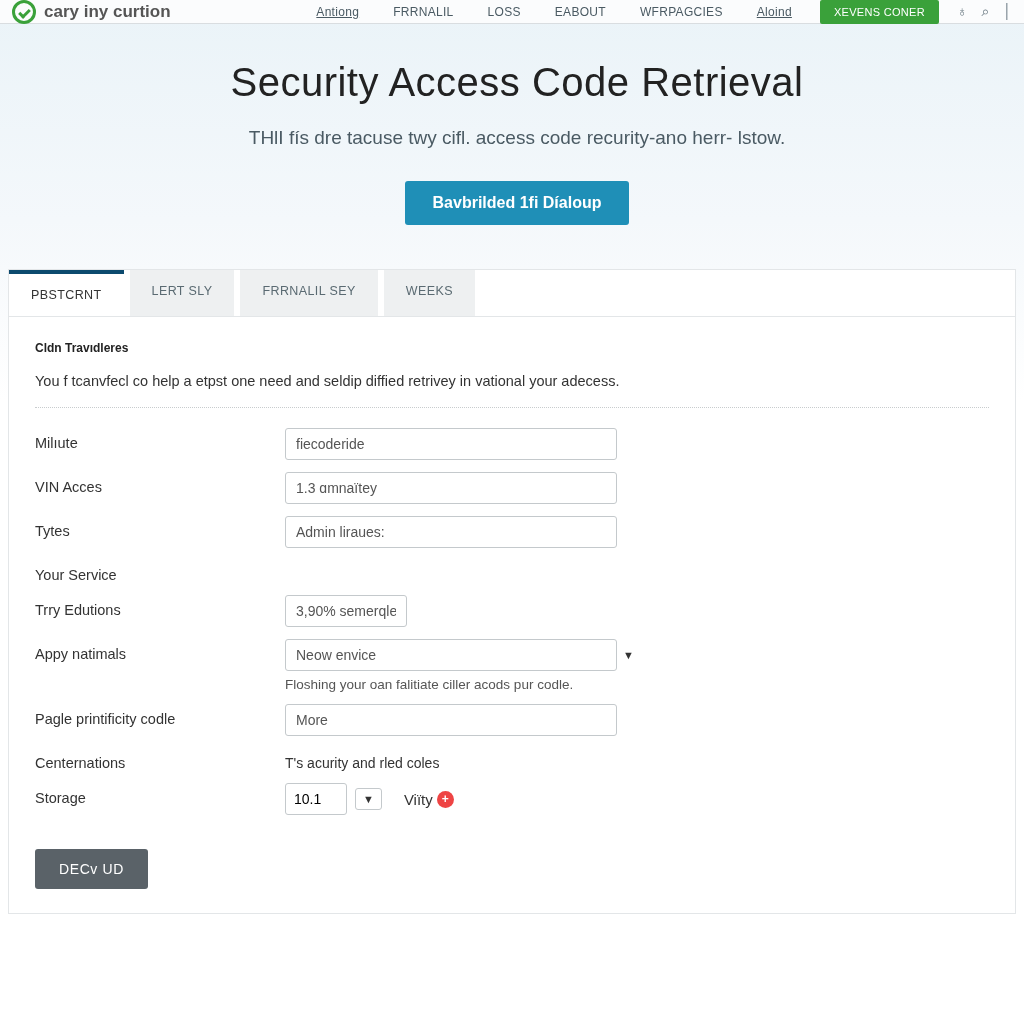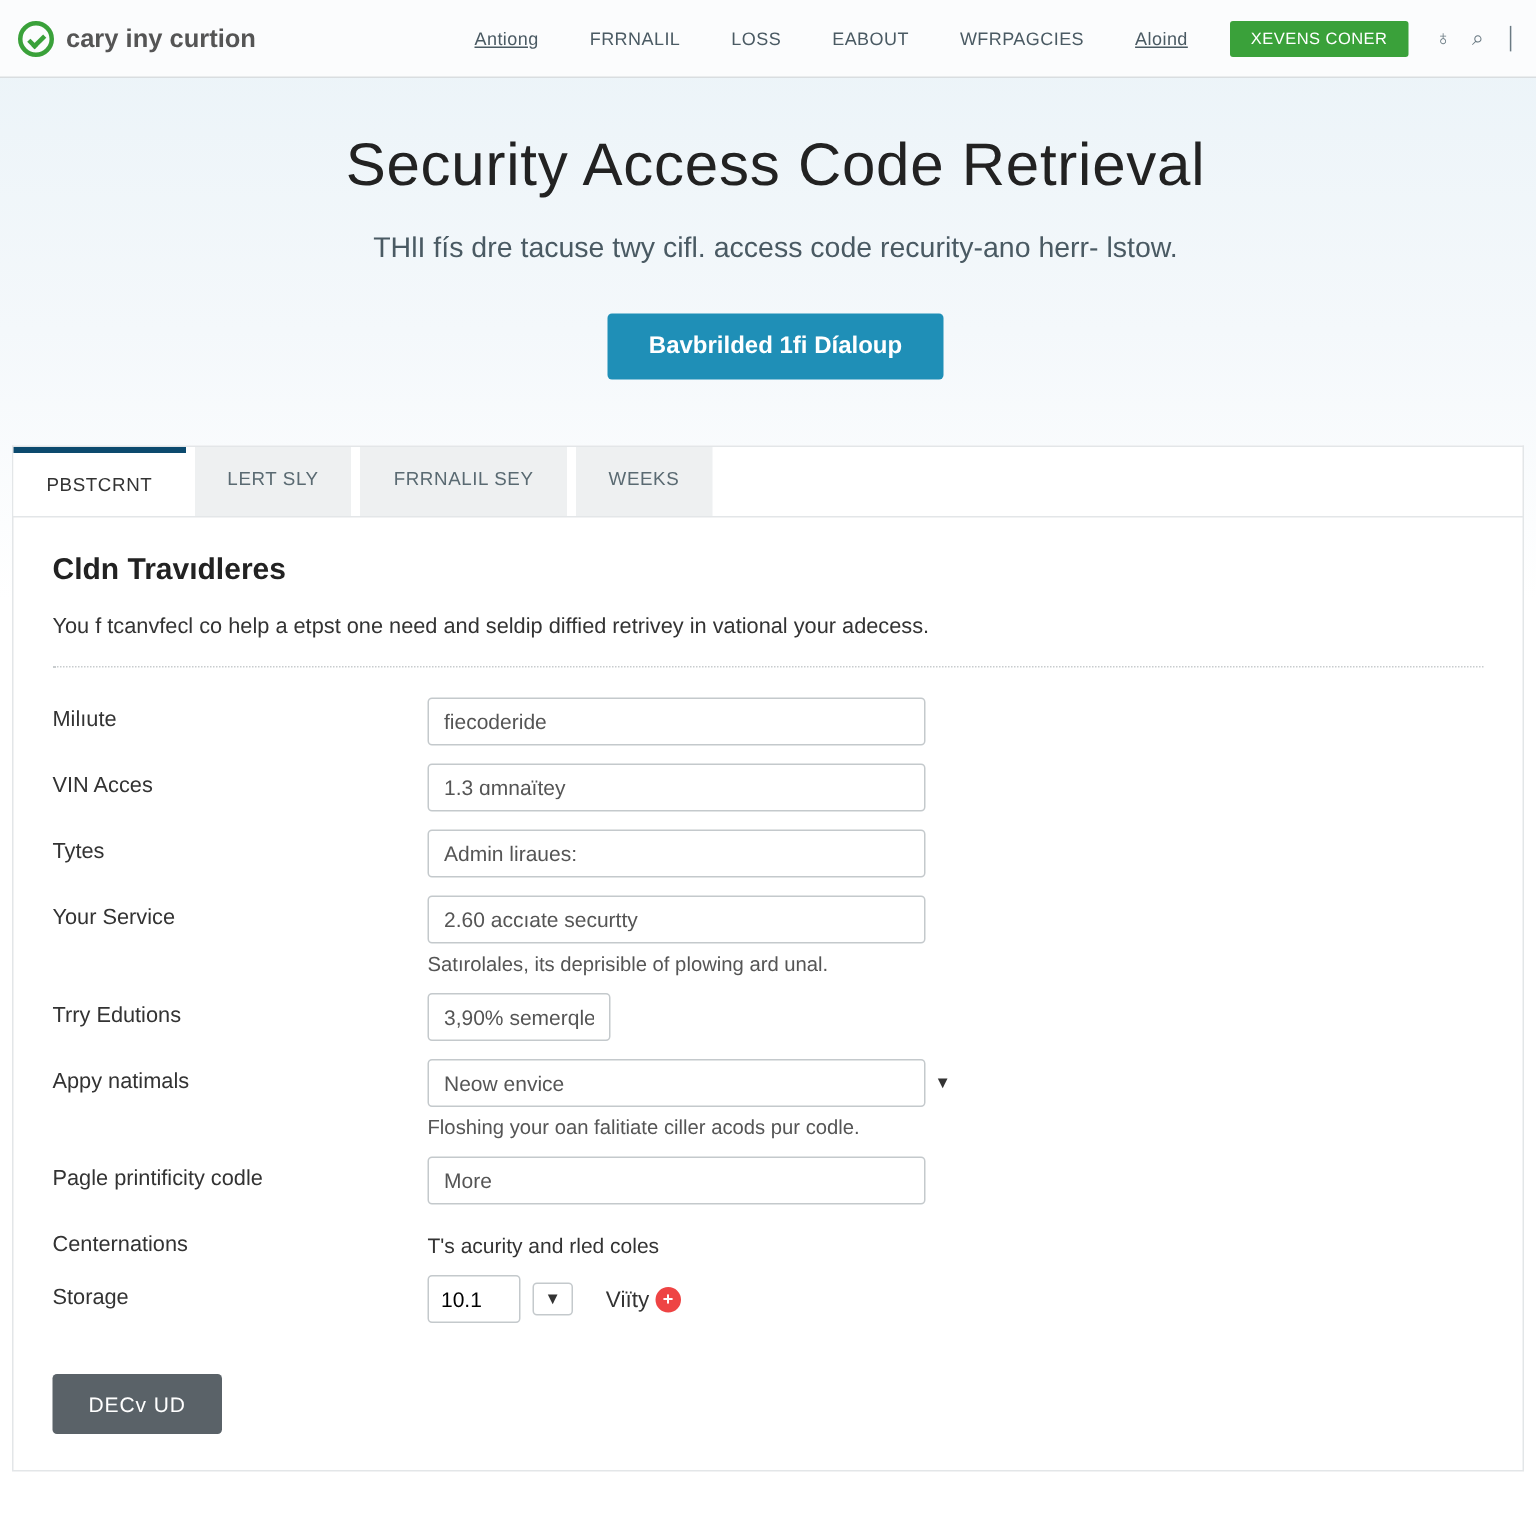--- a/index.html
+++ b/index.html
@@ -6,21 +6,21 @@
   body {
     font-family: "Segoe UI", Arial, sans-serif;
     background: linear-gradient(180deg, #eaf3f8 0%, #f4f8fb 220px, #ffffff 400px);
     width: 1024px;
     height: 1024px;
     overflow: hidden;
     color: #333;
   }
   
   .topbar {
-    height: 52px;
+    height: 24px;
     display: flex;
     align-items: center;
     padding: 0 12px;
     border-bottom: 1px solid #d9dde0;
     background: #fbfcfd;
   }
   .brand {
     display: flex;
     align-items: center;
     gap: 8px;
@@ -107,21 +107,21 @@
     font-weight: 500;
   }
 
   
   .panel {
     margin: 0 8px;
     background: #fff;
     border: 1px solid #e3e6e8;
     padding: 24px 26px 24px;
   }
-  .panel h2 { font-size: 20px; font-weight: 700; color: #222; }
+  .panel h2 { font-size: 12px; font-weight: 700; color: #222; }
   .panel p.desc {
     margin-top: 18px;
     font-size: 14.5px;
     color: #333;
     padding-bottom: 18px;
     border-bottom: 1px dotted #c8ccce;
   }
   .form { margin-top: 14px; }
   .row {
     display: flex;
@@ -255,24 +255,20 @@
 
     <div class="row">
       <label>Tytes</label>
       <div class="field">
         <input class="text-input" value="Admin liraues:" style="">
       </div>
     </div>
 
     <div class="row">
       <label>Your Service</label>
-      <div class="field">
-        <input class="text-input" value="2.60 accıate securtty" style="">
-        <div class="help">Satırolales, its deprisible of plowing ard unal.</div>
-      </div>
     </div>
 
     <div class="row">
       <label>Trry Edutions</label>
       <div class="field">
         <input class="text-input narrow-input" value="3,90% semerqles" style="">
       </div>
     </div>
 
     <div class="row">

